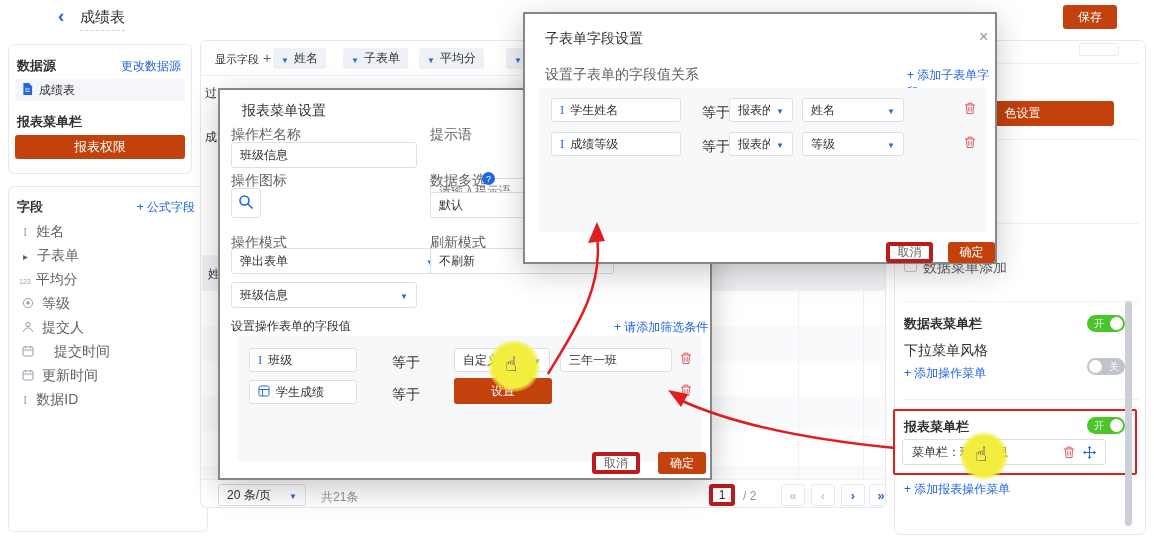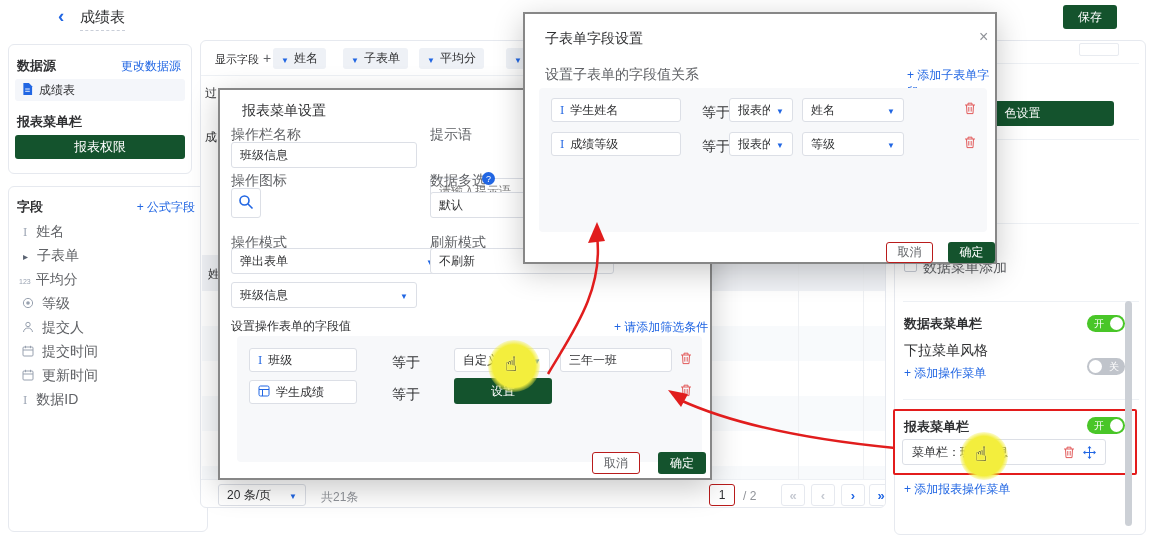--- a/index.html
+++ b/index.html
@@ -6,23 +6,23 @@
   #screen{position:relative;width:1154px;height:539px;background:#fff;overflow:hidden;
     font-family:"Liberation Sans","DejaVu Sans",sans-serif;font-size:12px;color:#303133}
   .abs{position:absolute;box-sizing:border-box}
   .card{background:#fff;border:1px solid #e6e9ef;border-radius:6px}
   .lbl{font-size:14px;color:#606266}
   .bold{font-weight:bold;color:#303133;font-size:13px}
   .blink{color:#2166e3;font-size:12px}
   .inp,.sel{background:#fff;border:1px solid #dcdfe6;border-radius:3px;font-size:12px;color:#303133;
     display:flex;align-items:center;padding:0 8px;gap:6px;overflow:hidden;white-space:nowrap}
   .sel{justify-content:space-between}
-  .bbtn{background:#14532d;color:#fff;border:none;border-radius:3px;font-size:12px;
+  .bbtn{background:#c2410c;color:#fff;border:none;border-radius:3px;font-size:12px;
     display:flex;align-items:center;justify-content:center;cursor:pointer}
-  .wbtn{background:#fff;color:#606266;border:1px solid #b91c1c;border-radius:3px;font-size:12px;
+  .wbtn{background:#fff;color:#606266;border:4px solid #b91c1c;border-radius:3px;font-size:12px;
     display:flex;align-items:center;justify-content:center;cursor:pointer}
   .caret::before{content:"▼";font-size:8px;color:#2166e3;line-height:1}
   .pill{background:#eef1f6;border-radius:3px;display:flex;align-items:center;gap:5px;padding:0 8px;font-size:12px;color:#303133}
   .modal{background:#fff;border:2px solid #878787;box-shadow:0 8px 28px rgba(0,0,0,.22)}
   .gpanel{background:#f7f8fa;border-radius:4px}
   .divh{background:#eef1f5;height:1px}
   .toggle{width:38px;height:17px;border-radius:9px;position:relative;font-size:10px;color:#fff;cursor:pointer}
   .toggle .knob{position:absolute;top:2px;width:13px;height:13px;border-radius:50%;background:#fff}
   .ton{background:#49c628}.ton span{position:absolute;left:7px;top:2px}.ton .knob{right:2px}
   .toff{background:#c0c4cb}.toff span{position:absolute;right:6px;top:2px}.toff .knob{left:2px}
@@ -83,21 +83,21 @@
           </svg></span>
       <span class="lbl">等级</span>
       </div>
     <div class="abs" style="left:13px;top:130px;height:22px;display:flex;align-items:center;gap:8px">
       <span><svg width="12" height="12" viewBox="0 0 12 12" fill="none" stroke="#98a1af">
             <circle cx="6" cy="3.5" r="2.2"></circle>
             <path d="M1.5 11c.3-2.6 2.2-4 4.5-4s4.2 1.4 4.5 4"></path>
           </svg></span>
       <span class="lbl">提交人</span>
       </div>
-    <div class="abs" style="left:13px;top:154px;height:22px;display:flex;align-items:center;gap:8px">
+    <div class="abs" style="left:13px;top:154px;height:22px;display:flex;align-items:center;gap:20px">
       <span><svg width="12" height="12" viewBox="0 0 12 12" fill="none" stroke="#98a1af">
             <rect x="1" y="2" width="10" height="9" rx="1"></rect>
             <path d="M3.5.8v2.4M8.5.8v2.4M1 5h10"></path>
           </svg></span>
       <span class="lbl">提交时间</span>
       </div>
     <div class="abs" style="left:13px;top:178px;height:22px;display:flex;align-items:center;gap:8px">
       <span><svg width="12" height="12" viewBox="0 0 12 12" fill="none" stroke="#98a1af">
             <rect x="1" y="2" width="10" height="9" rx="1"></rect>
             <path d="M3.5.8v2.4M8.5.8v2.4M1 5h10"></path>

